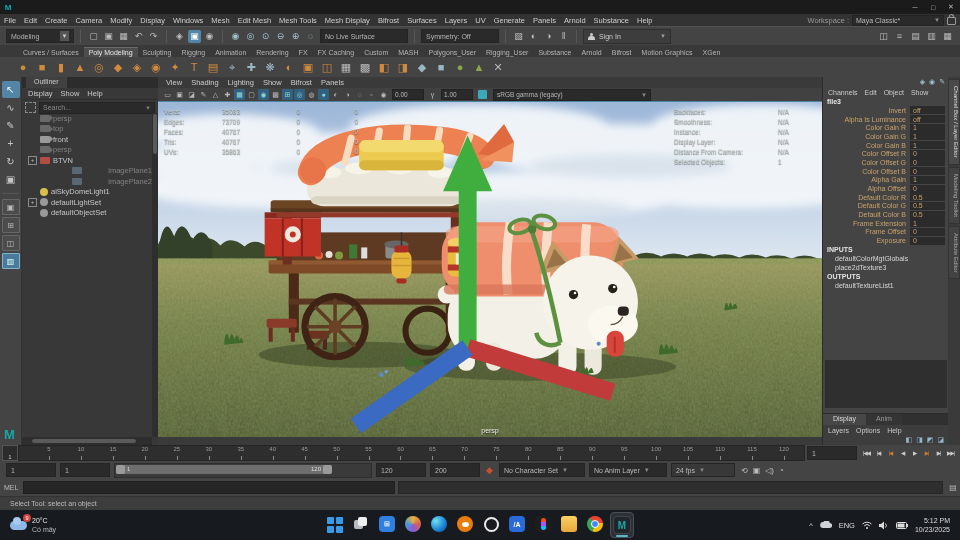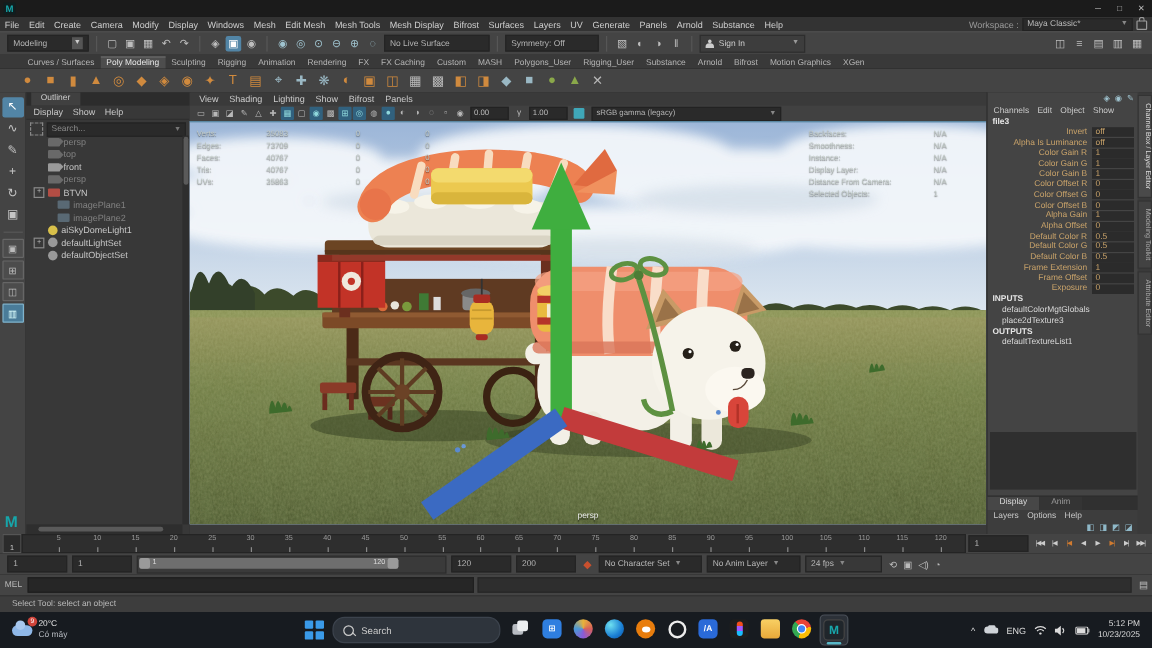--- a/index.html
+++ b/index.html
@@ -55,21 +55,21 @@
   .ol-tabstrip{height:11px;background:#2c2c2c;display:flex;}
   .ol-tab{background:#404040;color:#ccc;font-size:7px;padding:1px 8px;margin-left:4px;}
   .ol-menus{height:11px;display:flex;gap:8px;align-items:center;font-size:7.5px;color:#c9c9c9;padding-left:6px;border-bottom:1px solid #2f2f2f;}
   .ol-search{height:13px;display:flex;align-items:center;gap:3px;padding:1px 3px;}
   .ol-filter{width:9px;height:9px;border:1px dashed #888;}
   .ol-input{flex:1;background:#2a2a2a;border:1px solid #242424;height:10px;color:#8a8a8a;font-size:7px;display:flex;align-items:center;padding:0 3px;}
   .ol-input .arr{margin-left:auto;color:#777;font-size:6px;}
   .ol-list{position:absolute;top:36px;left:0;right:6px;bottom:8px;overflow:hidden;}
   .ol-item{display:flex;align-items:center;height:10.5px;font-size:7.5px;color:#c6c6c6;padding-left:6px;}
   .ol-item.dim{opacity:.5;}
-  .ol-item.ind1{padding-left:14px;}
+  .ol-item.ind1{padding-left:14px;justify-content:space-between;}
   .exp{visibility:hidden;width:7px;height:7px;border:1px solid #8a8a8a;color:#bbb;font-size:6px;line-height:6px;text-align:center;margin-right:3px;flex:none;}
   .ol-item.expand .exp{visibility:visible;}
   .oi{width:10px;height:7px;margin-right:3px;flex:none;position:relative;border-radius:1px;}
   .oi.camera{background:#9a9a9a;}
   .oi.camera:before{content:"";position:absolute;right:-3px;top:0.5px;border-left:3px solid #9a9a9a;border-top:3px solid transparent;border-bottom:3px solid transparent;}
   .oi.mesh{background:#b24d44;}
   .oi.imageplane{background:#7a9ab0;}
   .oi.skydome{background:#d8c04a;border-radius:50%;width:8px;height:8px;}
   .oi.set{background:#999;border-radius:50%;width:8px;height:8px;}
   .ol-vscroll{position:absolute;right:0;top:36px;bottom:8px;width:6px;background:#2e2e2e;}
@@ -1030,24 +1030,20 @@
           <div style="color:#b8bcc2;">Có mây</div>
         </div>
     </div>
     <div class="tb-center">
       <div class="startbtn">
           <i></i>
           <i></i>
           <i></i>
           <i></i>
         </div>
-      <div class="searchpill">
-        <span class="mag"></span>
-        <span>Search</span>
-      </div>
       <div style="display:flex;gap:4px;">
         <div class="tb-app taskview">
             <div class="tb-icon">
               <span class="tb-glyph"></span>
             </div>
           </div>
           <div class="tb-app store">
             <div class="tb-icon">
               <span class="tb-glyph">⊞</span>
             </div>

